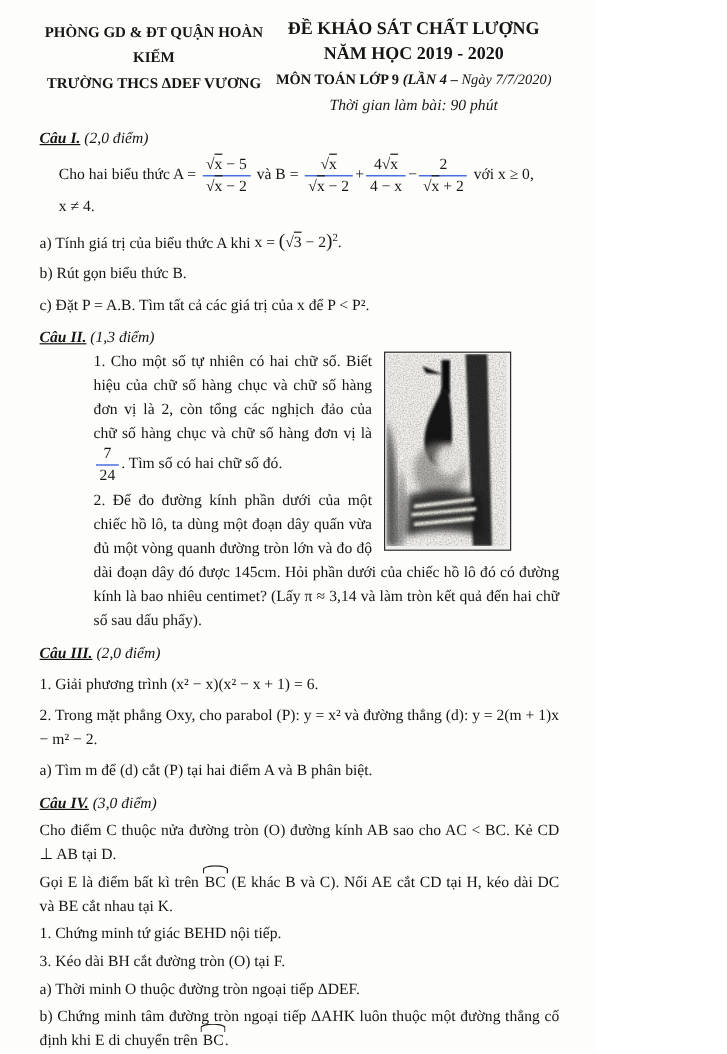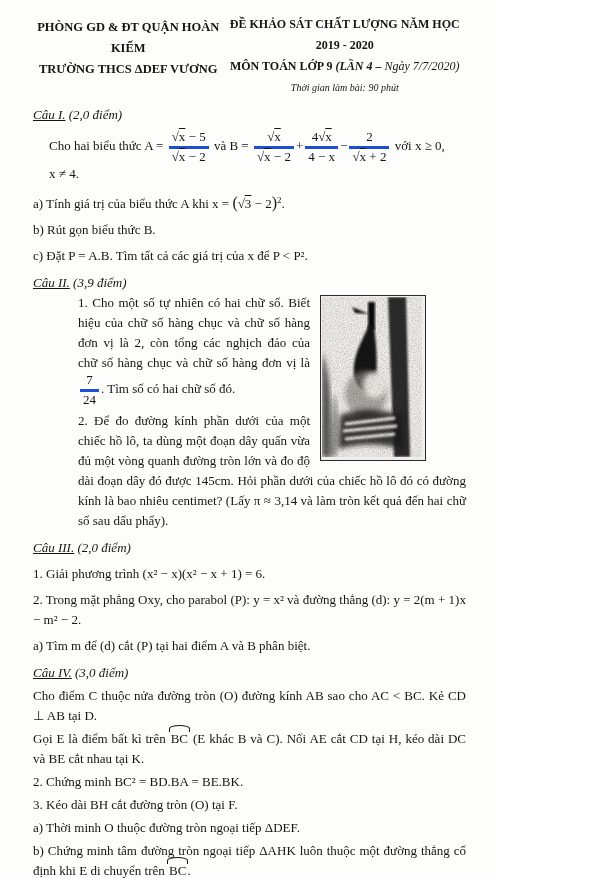--- a/index.html
+++ b/index.html
@@ -8,38 +8,38 @@
     padding:14px 30px 6px 33px;
     background:#fdfdfb;
     font-family:"Liberation Serif", serif;
     font-size:13px; color:#151515; line-height:20px;
     position:relative; overflow:hidden;
   }
   
   .header { display:flex; margin-bottom:6px; }
   .hdr-left { width:44%; text-align:center; font-weight:bold; font-size:12.5px; line-height:21px; padding-top:3px; }
   .hdr-right { width:56%; text-align:center; line-height:21px; }
-  .exam-title { font-weight:bold; font-size:12px; }
+  .exam-title { font-weight:bold; font-size:15px; }
   .subject-line { font-weight:bold; font-size:12px; }
   .it { font-style:italic; }
-  .duration { font-style:italic; font-size:10px; }
+  .duration { font-style:italic; font-size:13px; }
   
   .sec-title { margin-top:7px; }
-  .sec-title .t { font-weight:normal; font-style:italic; text-decoration:underline; }
+  .sec-title .t { font-weight:bold; font-style:italic; text-decoration:underline; }
   .sec-title .p { font-style:italic; }
   
   p { margin:0; }
   .indent { }
   .just { text-align:justify; }
   .line { margin-top:6px; }
   .tight { margin-top:3px; }
   .mathline { margin:5px 16px 3px; }
   
   .frac { display:inline-block; vertical-align:middle; text-align:center; line-height:1.12; margin:0 2px; }
-  .frac .num { display:block; border-bottom:3px solid #1d4ed8; padding:0 3px 1px;font-family:Liberation Serif, serif; }
+  .frac .num { display:block; border-bottom:1px solid #1d4ed8; padding:0 3px 1px;font-family:Liberation Serif, serif; }
   .frac .den { display:block; padding:1px 3px 0; }
   .rad { text-decoration:overline; }
   .sup { font-size:9px; }
   .bigp { font-size:16px; }
   
   .arc { position:relative; display:inline-block; padding:0 1px; }
   .arc::before { content:""; position:absolute; left:-1px; right:-1px; top:-4px; height:6px;
     border:1.2px solid #151515; border-bottom:none; border-radius:100% 100% 0 0; }
   
   .photo-frame { float:right; width:102px; height:162px; border:1.5px solid #2a2a2a;
@@ -68,21 +68,21 @@
     <div class="sec-title"><span class="t">Câu I.</span> <span class="p">(2,0 điểm)</span></div>
     <p class="indent mathline">
       <span>Cho hai biểu thức </span><span><span>A = </span><span class="frac"><span class="num"><span>√</span><span class="rad">x</span><span> − 5</span></span><span class="den"><span>√</span><span class="rad">x</span><span> − 2</span></span></span></span><span> và </span><span><span>B = </span><span class="frac"><span class="num"><span>√</span><span class="rad">x</span></span><span class="den"><span>√</span><span class="rad">x</span><span> − 2</span></span></span><span>+</span><span class="frac"><span class="num"><span>4</span><span>√</span><span class="rad">x</span></span><span class="den">4 − x</span></span><span>−</span><span class="frac"><span class="num">2</span><span class="den"><span>√</span><span class="rad">x</span><span> + 2</span></span></span></span><span> với  x ≥ 0, x ≠ 4.</span>
     </p>
     <p class="indent line"><span>a) Tính giá trị của biểu thức A khi </span><span><span>x = </span><span class="bigp">(</span><span>√</span><span class="rad">3</span><span> − 2</span><span class="bigp">)</span><sup class="sup">2</sup><span>.</span></span></p>
     <p class="indent line">b) Rút gọn biểu thức B.</p>
     <p class="indent line">c) Đặt P = A.B. Tìm tất cả các giá trị của x để P &lt; P².</p>
   </div>
 
   <div>
-    <div class="sec-title"><span class="t">Câu II.</span> <span class="p">(3,9 điểm)</span></div>
+    <div class="sec-title"><span class="t">Câu II.</span> <span class="p">(1,3 điểm)</span></div>
     <div class="cau2-body">
       <div class="photo-frame">
         <svg width="100" height="160" viewBox="0 0 100 160">
           <defs>
             <filter id="b1">
                 <feGaussianBlur stdDeviation="1.1"></feGaussianBlur>
               </filter>
             <filter id="b2">
                 <feGaussianBlur stdDeviation="2.6"></feGaussianBlur>
               </filter>
@@ -118,21 +118,21 @@
     <div class="sec-title"><span class="t">Câu III.</span> <span class="p">(2,0 điểm)</span></div>
     <p class="indent line">1. Giải phương trình (x² − x)(x² − x + 1) = 6.</p>
     <p class="indent line">2. Trong mặt phẳng Oxy, cho parabol (P): y = x² và đường thẳng (d): y = 2(m + 1)x − m² − 2.</p>
     <p class="indent line">a) Tìm m để (d) cắt (P) tại hai điểm A và B phân biệt.</p>
   </div>
 
   <div>
     <div class="sec-title"><span class="t">Câu IV.</span> <span class="p">(3,0 điểm)</span></div>
     <p class="indent tight just">Cho điểm C thuộc nửa đường tròn (O) đường kính AB sao cho AC &lt; BC. Kẻ CD ⊥ AB tại D.</p>
     <p class="indent tight just"><span>Gọi E là điểm bất kì trên </span><span class="arc">BC</span><span> (E khác B và C). Nối AE cắt CD tại H, kéo dài DC và BE cắt nhau tại K.</span></p>
-    <p class="indent tight">2. Chứng minh BC² = BD.BA = BE.BK.</p>
+    <p class="indent tight">1. Chứng minh tứ giác BEHD nội tiếp.</p>
     <p class="indent tight">3. Kéo dài BH cắt đường tròn (O) tại F.</p>
     <p class="indent tight">a) Thời minh O thuộc đường tròn ngoại tiếp ΔDEF.</p>
     <p class="indent tight just"><span>b) Chứng minh tâm đường tròn ngoại tiếp ΔAHK luôn thuộc một đường thẳng cố định khi E di chuyển trên </span><span class="arc">BC</span><span>.</span></p>
   </div>
 
   <div>
     <div class="sec-title"><span class="t">Câu V.</span> <span class="p">(0,5 điểm)</span></div>
     <p class="indent mathline"><span>Cho </span><span class="frac"><span class="num">1</span><span class="den">4</span></span></p>
   </div>
 

